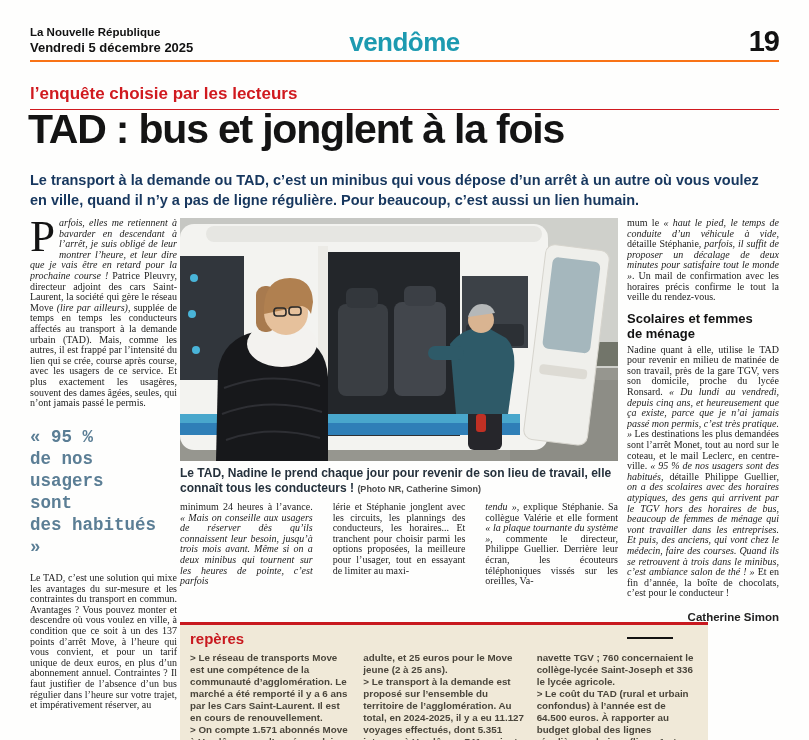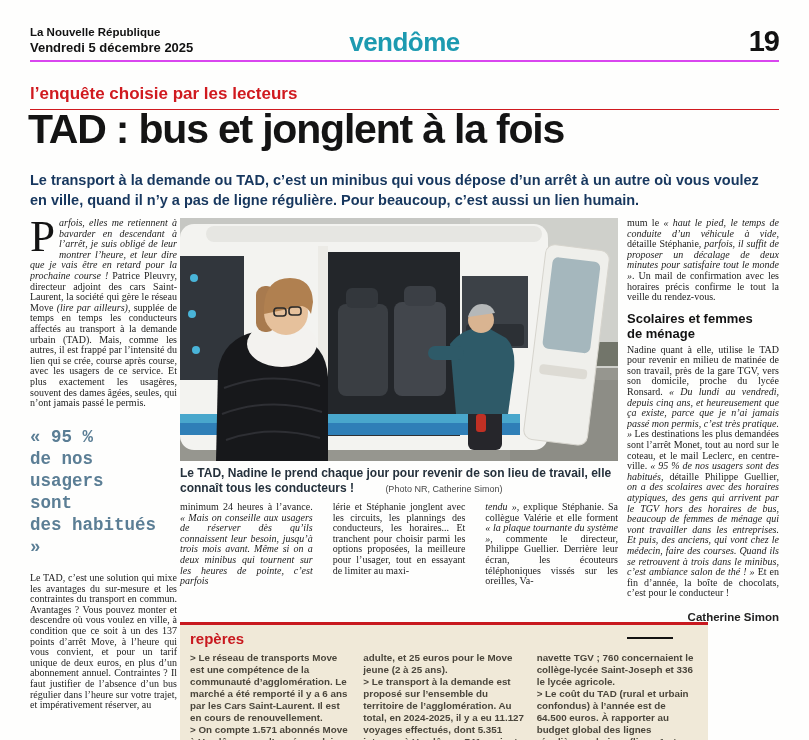--- a/index.html
+++ b/index.html
@@ -3,21 +3,21 @@
 <meta charset="utf-8">
 <style>
   html,body{margin:0;padding:0;}
   body{
     width:809px;height:740px;position:relative;overflow:hidden;
     background:#fefefd;color:#1a1a1a;
     font-family:"Liberation Sans", sans-serif;
   }
   
   .masthead{position:absolute;left:30px;right:30px;top:22px;height:38px;
-    border-bottom:2px solid #d946ef;}
+    border-bottom:2px solid #f97316;}
   .mh-left{position:absolute;left:0;bottom:5px;line-height:1.18;}
   .paper{font-size:11.5px;font-weight:bold;color:#121212;}
   .date{font-size:13px;font-weight:bold;color:#121212;}
   .section{position:absolute;left:50%;transform:translateX(-50%);bottom:2px;
     font-size:26px;font-weight:bold;color:#1c9ab0;letter-spacing:-0.5px;}
   .pageno{position:absolute;right:0;bottom:2px;font-size:29px;font-weight:bold;
     letter-spacing:-1px;color:#121212;}
   
   .kicker{position:absolute;left:30px;right:30px;top:84px;
     font-size:17px;font-weight:bold;color:#d01a1f;
@@ -34,21 +34,21 @@
   .it{font-style:italic;}
   .dropcap{float:left;font-family:"Liberation Serif", serif;font-size:45px;
     line-height:35px;padding:1px 4px 0 0;color:#141414;}
   .pullquote{margin:17px 0 15px;font-size:17.5px;font-weight:bold;color:#5b7e95;
     line-height:1.26;white-space:pre-line;font-family:Liberation Mono, monospace;}
   
   .photo{position:absolute;left:180px;top:218px;width:438px;height:243px;margin:0;}
   .photo svg{display:block;}
   .caption{position:absolute;left:180px;top:466px;width:438px;
     font-size:12px;font-weight:bold;color:#25313c;line-height:1.28;}
-  .credit{font-size:9px;font-weight:normal;color:#4a4a4a;margin-left:28px;}
+  .credit{font-size:9px;font-weight:bold;color:#4a4a4a;}
   
   .midcols{position:absolute;left:180px;top:502px;width:438px;height:88px;
     display:flex;gap:20px;}
   .midcols .body-p{flex:1;}
   
   .reperes{position:absolute;left:180px;top:594px;width:528px;height:146px;
     background:#f0e9d8;border-top:3px solid #c8191f;box-sizing:border-box;
     padding:5px 10px 8px;overflow:hidden;margin-top:28px;}
   .rep-title{font-size:15px;font-weight:bold;color:#c8191f;margin:0 0 5px;}
   .rep-cols{display:flex;gap:12px;}

